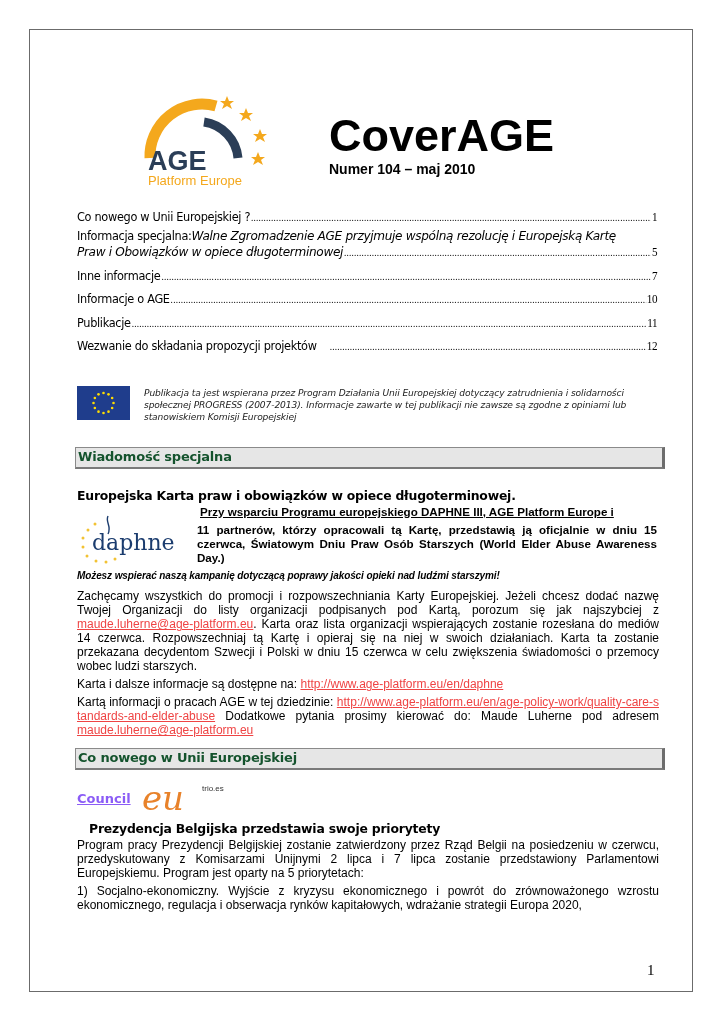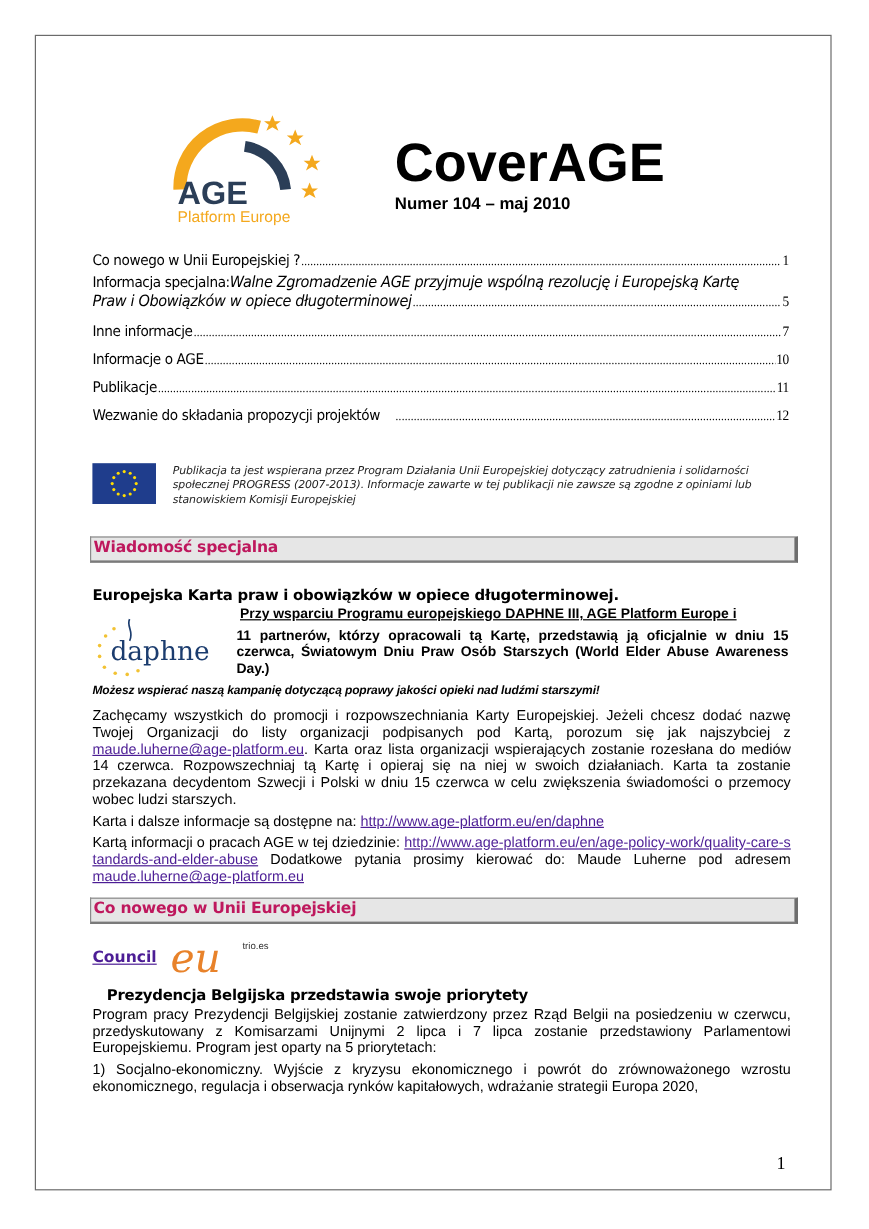--- a/index.html
+++ b/index.html
@@ -20,30 +20,30 @@
   .toc-row .dots::before { content:"..............................................................................................................................................................................................................................................."; }
   .toc-row .pg { flex:0 0 auto; font-family:"Liberation Serif", serif; font-size:12px; }
   .ital { font-style:italic; }
 
   
   .eu-flag { left:77px; top:386px; width:53px; height:34px; background:#1f3d8c; }
   .disclaimer { left:144px; top:387px; width:500px; font-family:"DejaVu Sans", sans-serif; font-style:italic; font-size:9.1px; line-height:12px; color:#222; letter-spacing:-0.1px; }
 
   
   .sec { left:75px; width:586px; height:19px; background:#e6e6e6; border:1px solid #8a8a8a; border-right:3px solid #6d6d6d; border-bottom:2px solid #7a7a7a; box-sizing:content-box; }
-  .sec span { position:absolute; left:2px; top:1px; font-family:"DejaVu Sans", sans-serif; font-weight:bold; font-size:13px; color:#be185d; letter-spacing:-0.2px; }
+  .sec span { position:absolute; left:2px; top:1px; font-family:"DejaVu Sans", sans-serif; font-weight:bold; font-size:13px; color:#14532d; letter-spacing:-0.2px; }
 
   .h-bold { font-family:"DejaVu Sans", sans-serif; font-weight:bold; font-size:12.4px; letter-spacing:-0.2px; }
   .body { font-size:12px; line-height:14.1px; text-align:justify; }
-  .lnk { color:#4c1d95; text-decoration:underline; }
+  .lnk { color:#ef4444; text-decoration:underline; }
 
   .daphne { left:78px; top:512px; width:106px; height:56px; }
   .intro { left:197px; width:460px; font-weight:bold; font-size:11.6px; line-height:14.2px; text-align:justify; }
 
-  .council { left:77px; top:791px; font-family:"DejaVu Sans", sans-serif; font-weight:bold; font-size:13px; color:#4c1d95; text-decoration:underline; }
+  .council { left:77px; top:791px; font-family:"DejaVu Sans", sans-serif; font-weight:bold; font-size:13px; color:#8b5cf6; text-decoration:underline; }
   .eutrio { left:140px; top:780px; width:100px; height:36px; }
 
   .pagenum { left:647px; top:962px; font-family:"Liberation Serif", serif; font-size:15px; }
 </style>
 </head>
 <body>
 
 <div class="frame"></div>
 
 <div class="abs logo">

